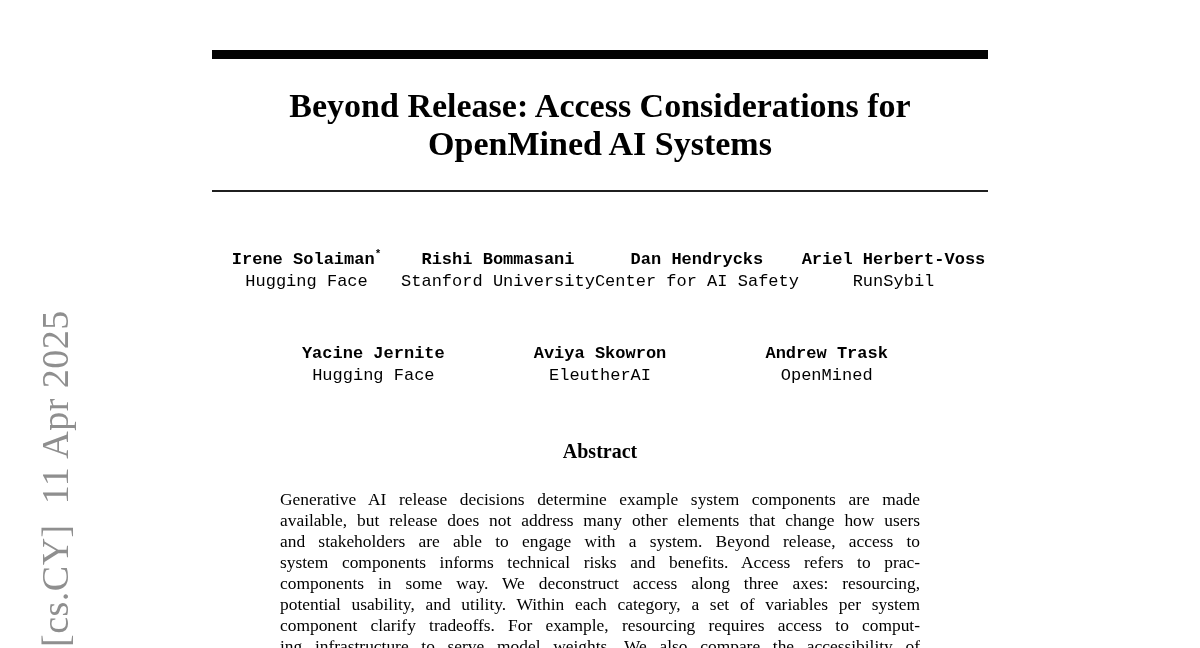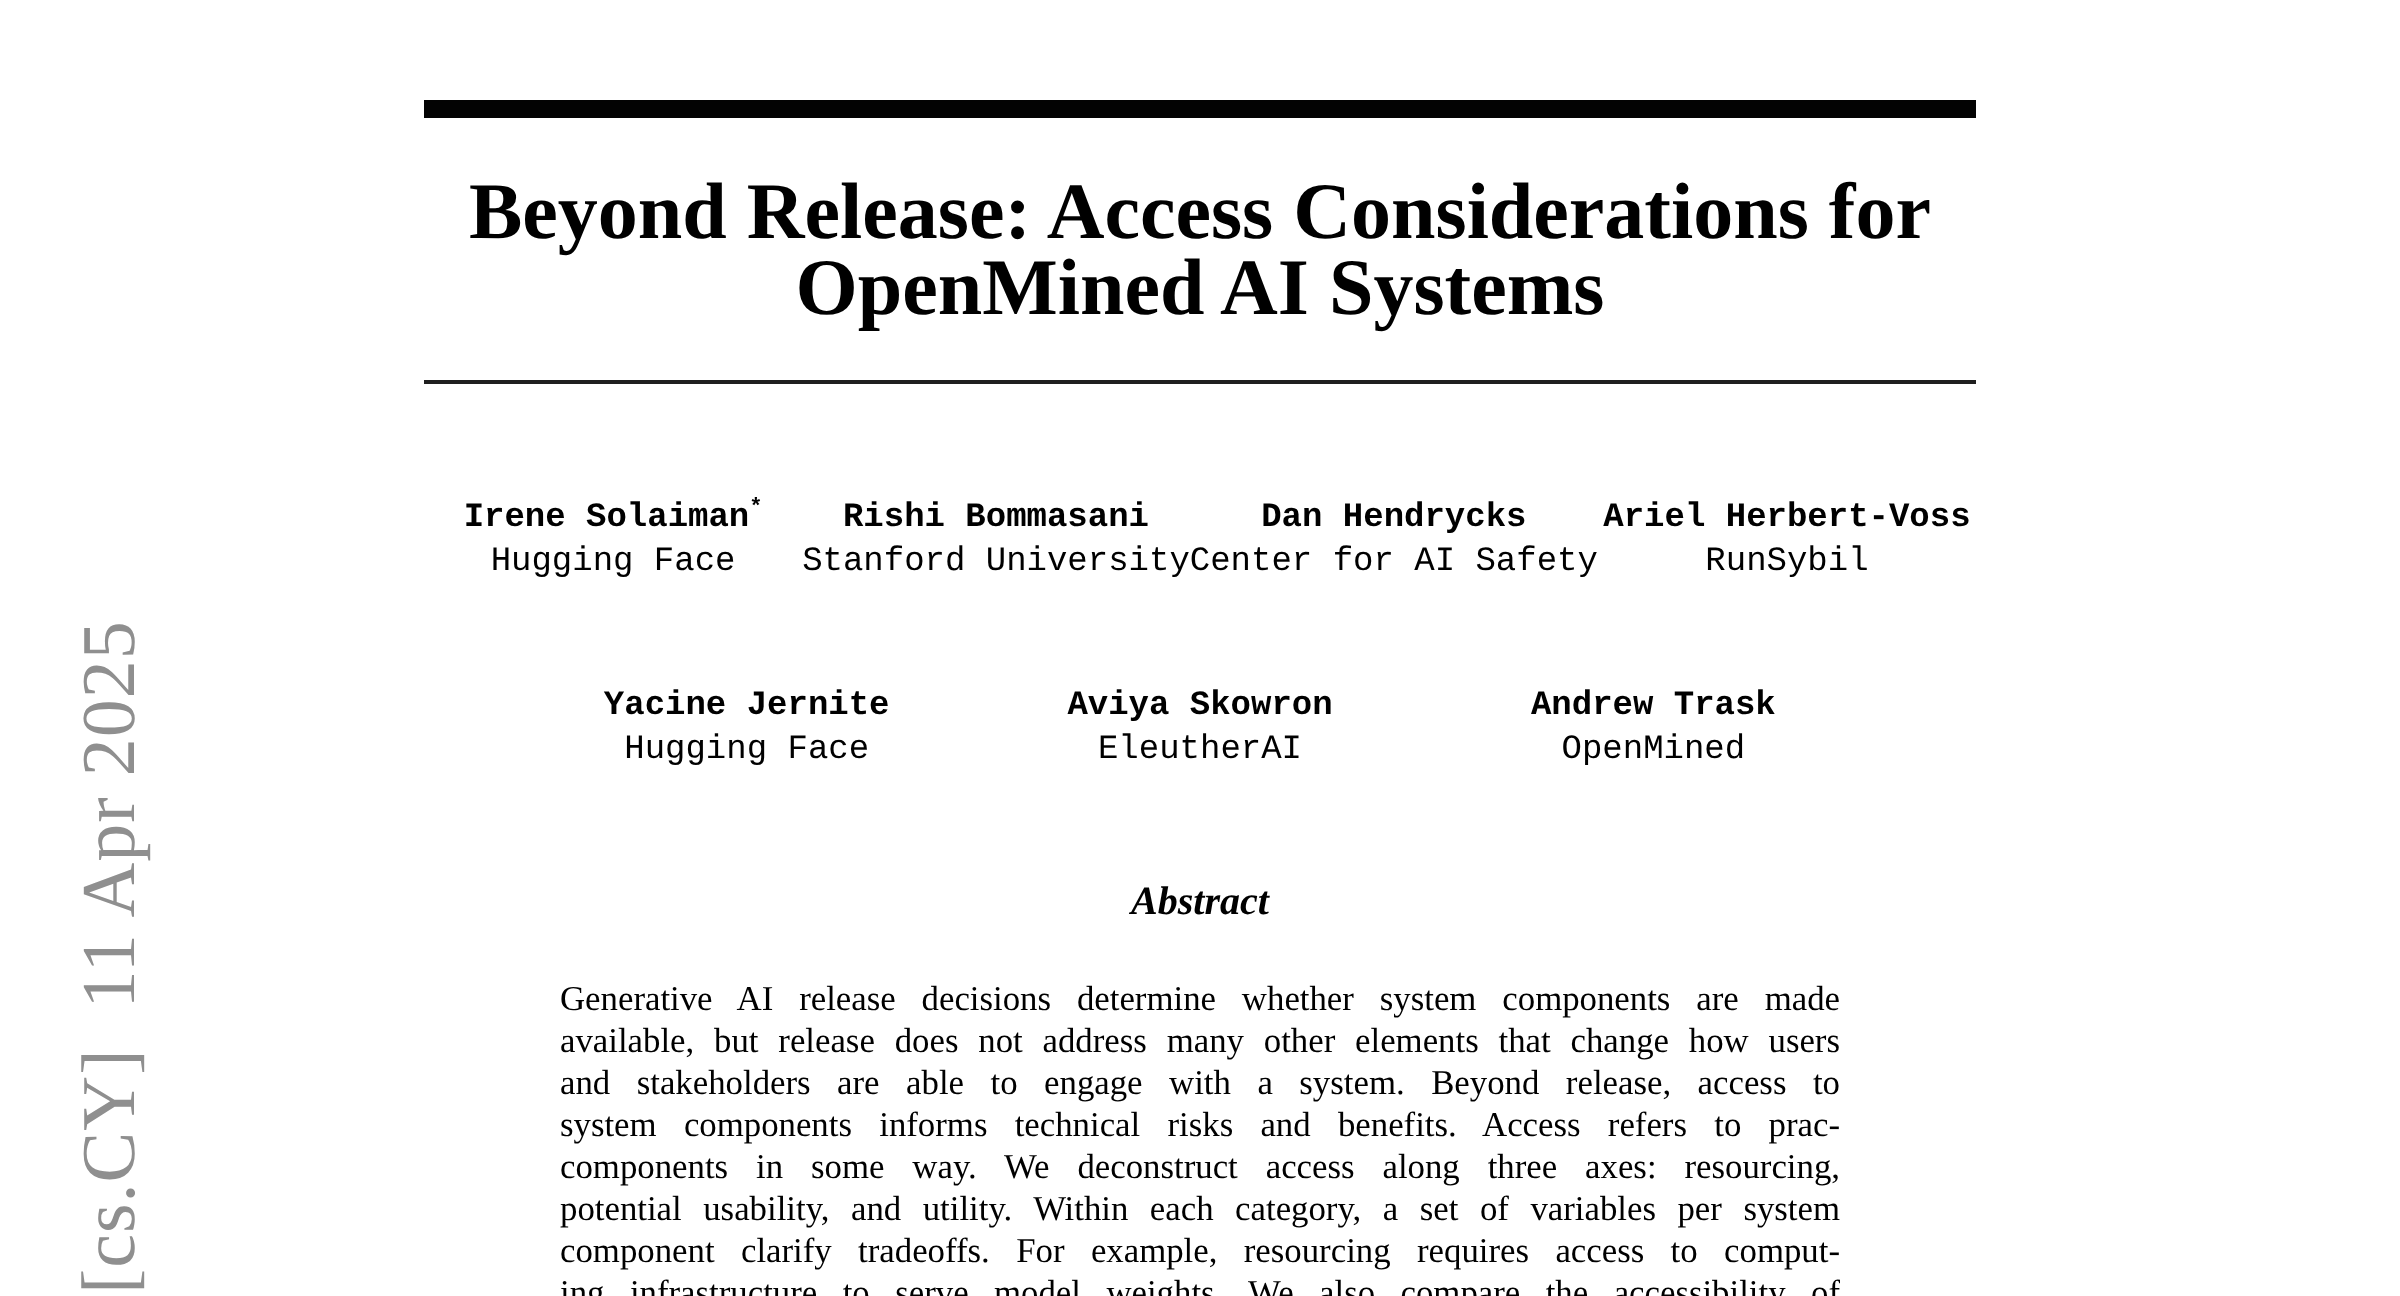--- a/index.html
+++ b/index.html
@@ -26,42 +26,41 @@
   }
 
   .content { position: absolute; left: 212px; top: 0; width: 776px; }
 
   .topbar { margin-top: 50px; height: 9px; background: #030303; }
 
   .paper-title {
     margin-top: 28px;
     text-align: center;
     font-weight: bold;
-    font-size: 40px;
+    font-size: 34px;
     line-height: 38px;
   }
   .title-line { display: block; }
 
   .rule { margin-top: 27px; height: 2px; background: #1f1f1f; }
 
   .authors-row { display: flex; }
   .row1 { margin-top: 57px; }
   .row2 { margin-top: 50px; width: 680px; margin-left: auto; margin-right: auto; }
   .author { flex: 1; text-align: center; font-size: 17px; line-height: 22px; font-family: Liberation Mono, monospace; }
   .author-name { font-weight: bold; white-space: nowrap; }
   .author-name sup { font-size: 11px; line-height: 0; }
   .author-affil { white-space: nowrap; }
 
   .abstract-heading {
     margin-top: 52px;
     text-align: center;
     font-weight: bold;
     font-size: 20px;
     line-height: 24px;
-    font-style: italic;
   }
 
   .abstract-body {
     margin: 26px auto 0 auto;
     width: 640px;
     font-size: 17.4px;
     line-height: 21px;
   }
   .abs-line {
     text-align: justify;
@@ -119,21 +118,21 @@
       </div>
       <div class="author">
         <div class="author-name"><span>Andrew Trask</span><sup></sup></div>
         <div class="author-affil">OpenMined</div>
       </div>
     </div>
 
     <div class="abstract-heading">Abstract</div>
 
     <div class="abstract-body">
-      <div class="abs-line">Generative AI release decisions determine whether system components are made</div>
+      <div class="abs-line">Generative AI release decisions determine example system components are made</div>
       <div class="abs-line">available, but release does not address many other elements that change how users</div>
       <div class="abs-line">and stakeholders are able to engage with a system. Beyond release, access to</div>
       <div class="abs-line">system components informs technical risks and benefits. Access refers to prac-</div>
       <div class="abs-line">components in some way. We deconstruct access along three axes: resourcing,</div>
       <div class="abs-line">potential usability, and utility. Within each category, a set of variables per system</div>
       <div class="abs-line">component clarify tradeoffs. For example, resourcing requires access to comput-</div>
       <div class="abs-line">ing infrastructure to serve model weights. We also compare the accessibility of</div>
     </div>
 
   </div>

